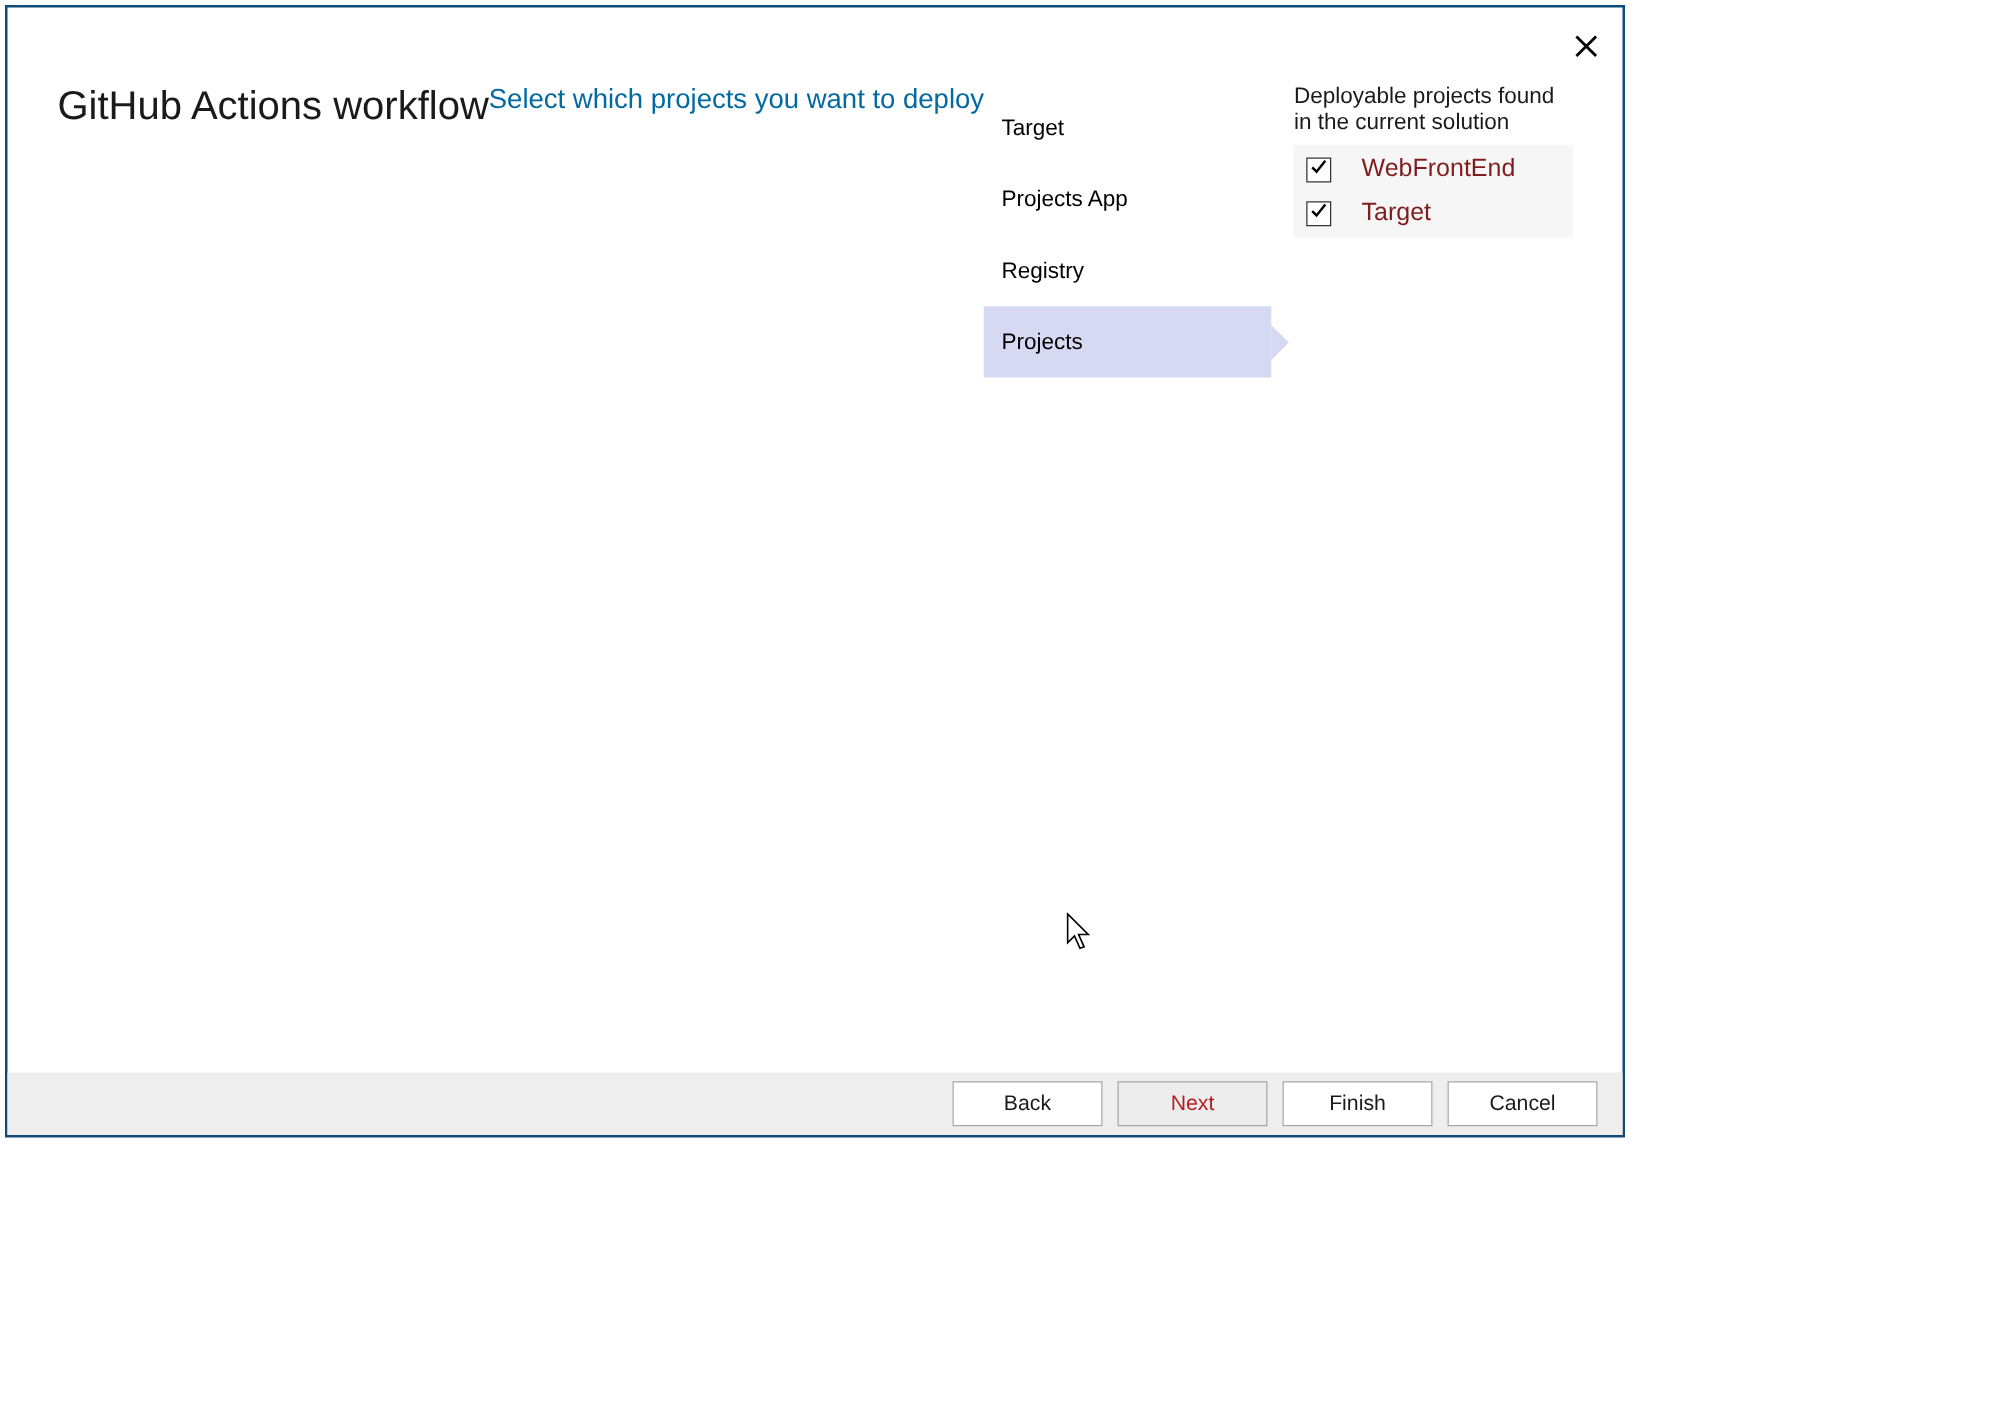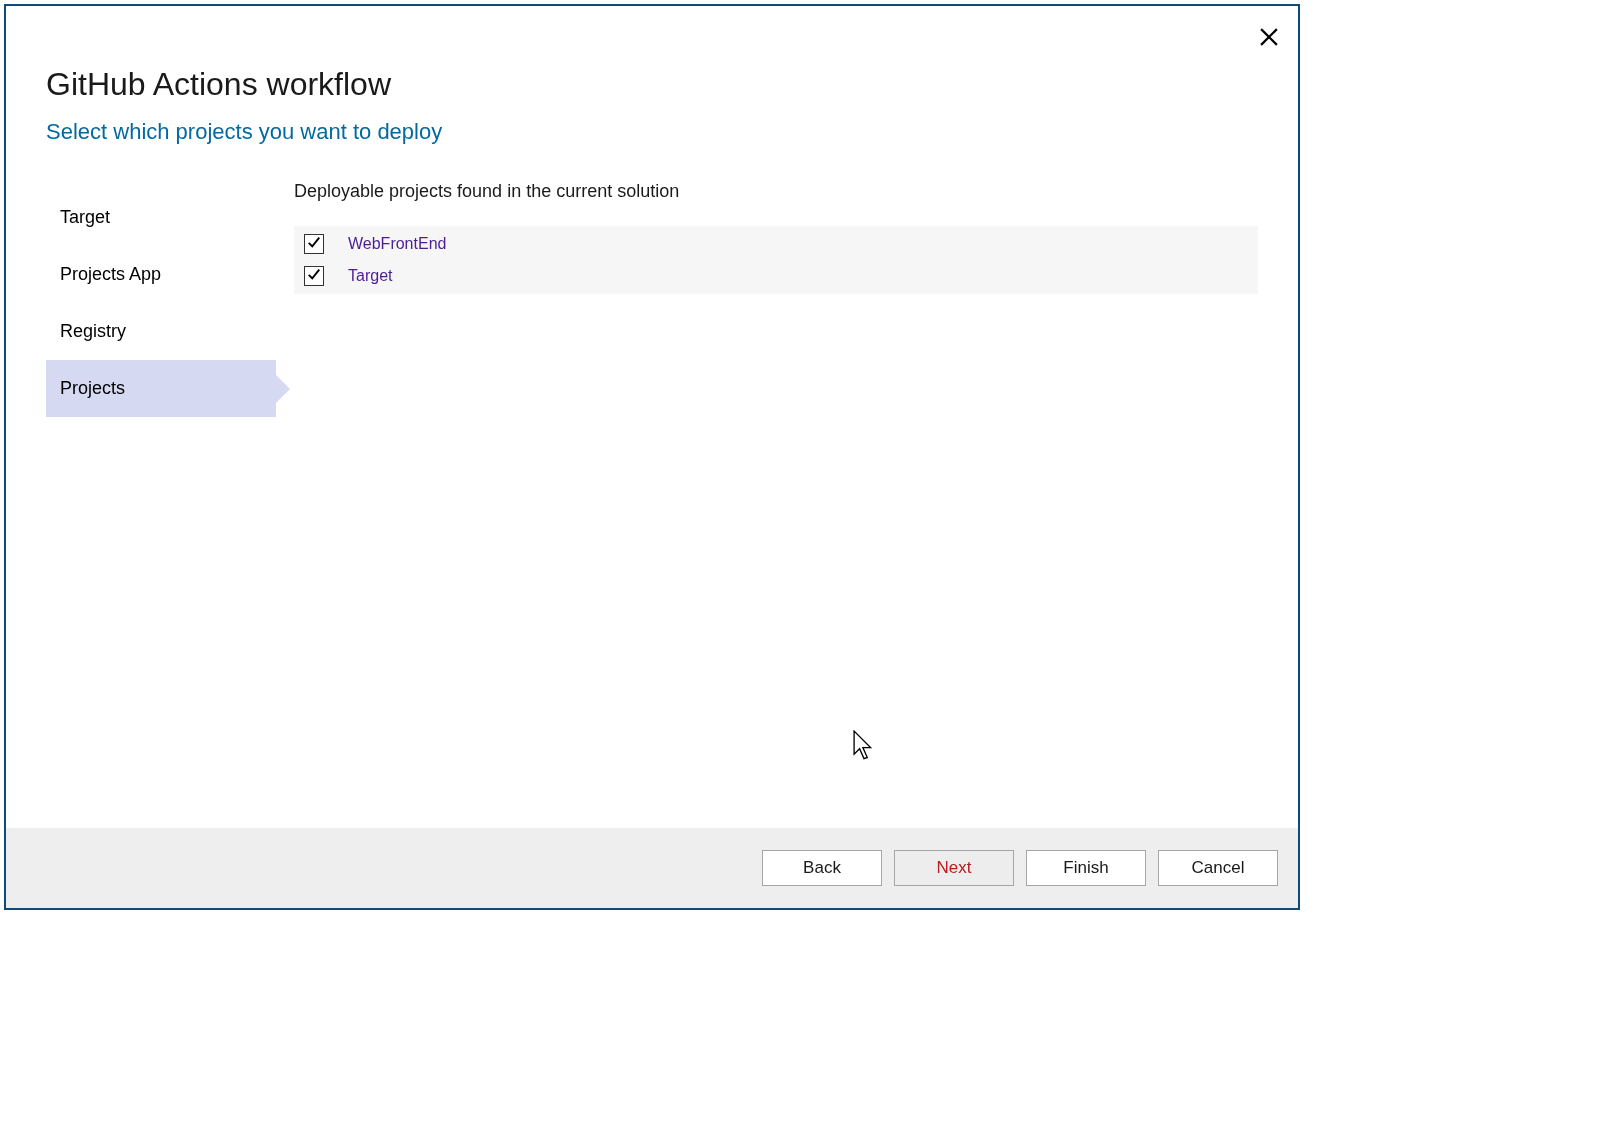--- a/index.html
+++ b/index.html
@@ -37,21 +37,21 @@
       justify-content: center;
     }
     .close-button svg {
       width: 18px;
       height: 18px;
     }
     .dialog-content {
       flex: 1;
       padding: 60px 40px 20px 40px;
       display: flex;
-      flex-direction: column;
+      flex-direction: row;
     }
     .dialog-title {
       font-size: 32px;
       font-weight: 400;
       color: #1a1a1a;
       margin-bottom: 16px;
     }
     .dialog-subtitle {
       font-size: 22px;
       font-weight: 400;
@@ -88,21 +88,21 @@
       border-bottom: 14px solid transparent;
       border-left: 14px solid #d6d9f2;
     }
     .content-panel {
       flex: 1;
       padding-left: 18px;
     }
     .section-header {
       font-size: 18px;
       color: #1a1a1a;
-      margin-bottom: 24px;
+      margin-bottom: 8px;
       padding-left: 0;
     }
     .project-list {
       background: #f6f6f7;
       padding: 2px 0;
     }
     .project-item {
       display: flex;
       align-items: center;
       padding: 6px 10px;
@@ -117,26 +117,26 @@
       display: flex;
       align-items: center;
       justify-content: center;
       cursor: pointer;
     }
     .checkbox svg {
       width: 14px;
       height: 14px;
     }
     .project-label {
-      font-size: 16px;
-      color: #4c1d95;
+      font-size: 20px;
+      color: #7f1d1d;
     }
     .footer {
       background: #eeeeee;
-      padding: 22px 20px;
+      padding: 7px 20px;
       display: flex;
       justify-content: flex-end;
       gap: 12px;
     }
     .btn {
       width: 120px;
       height: 36px;
       border: 1px solid #a6a6a6;
       background: #ffffff;
       font-size: 17px;

